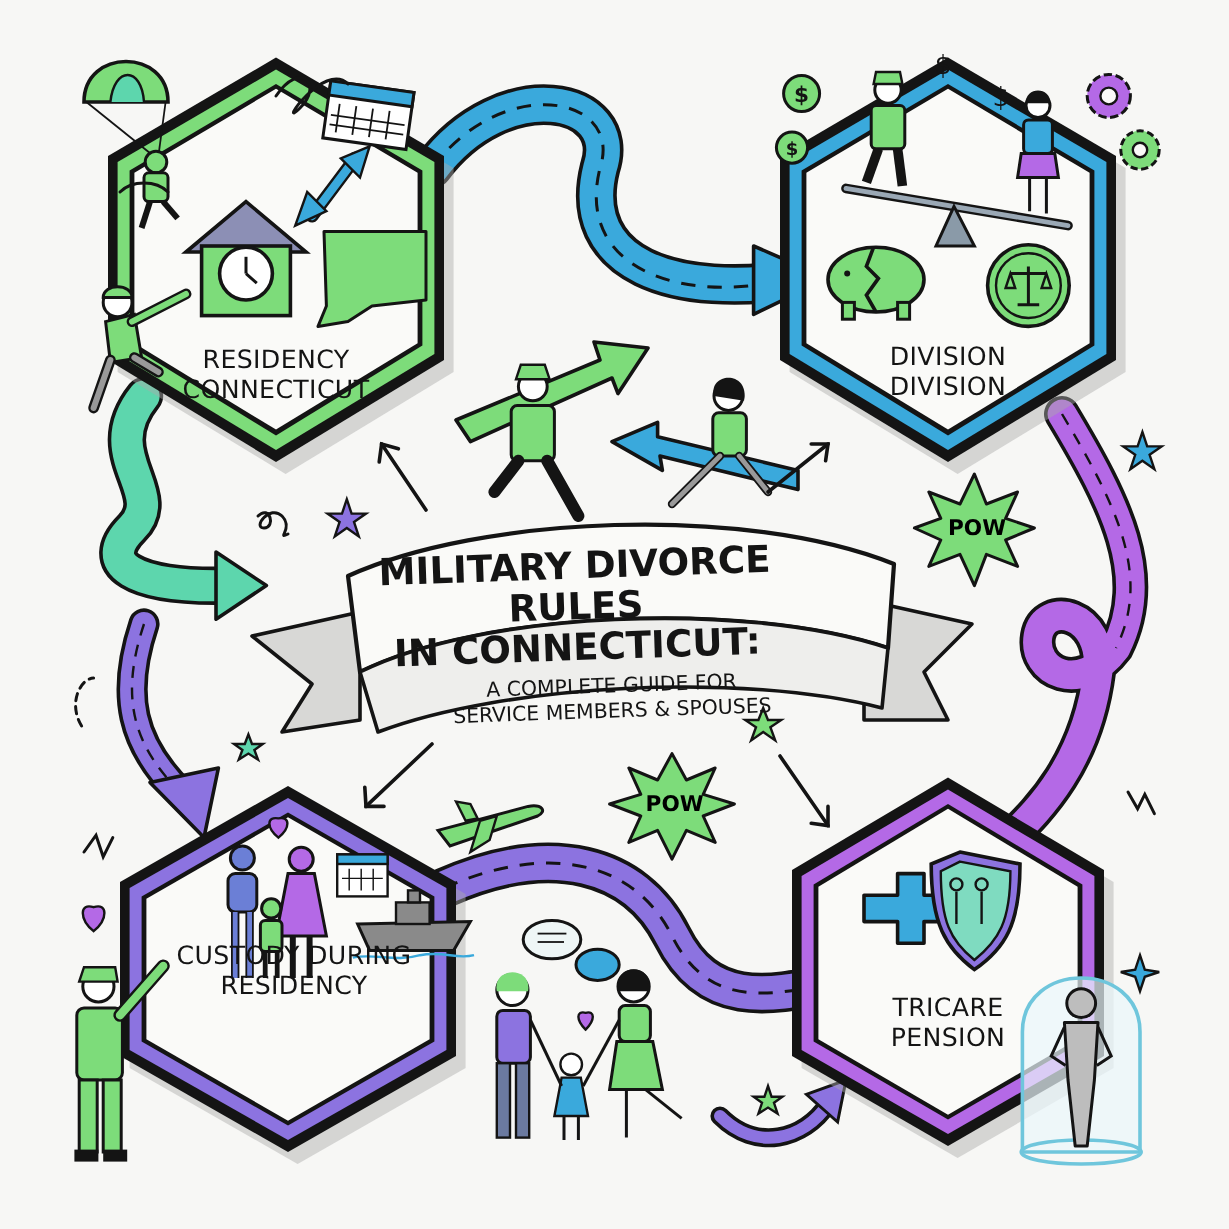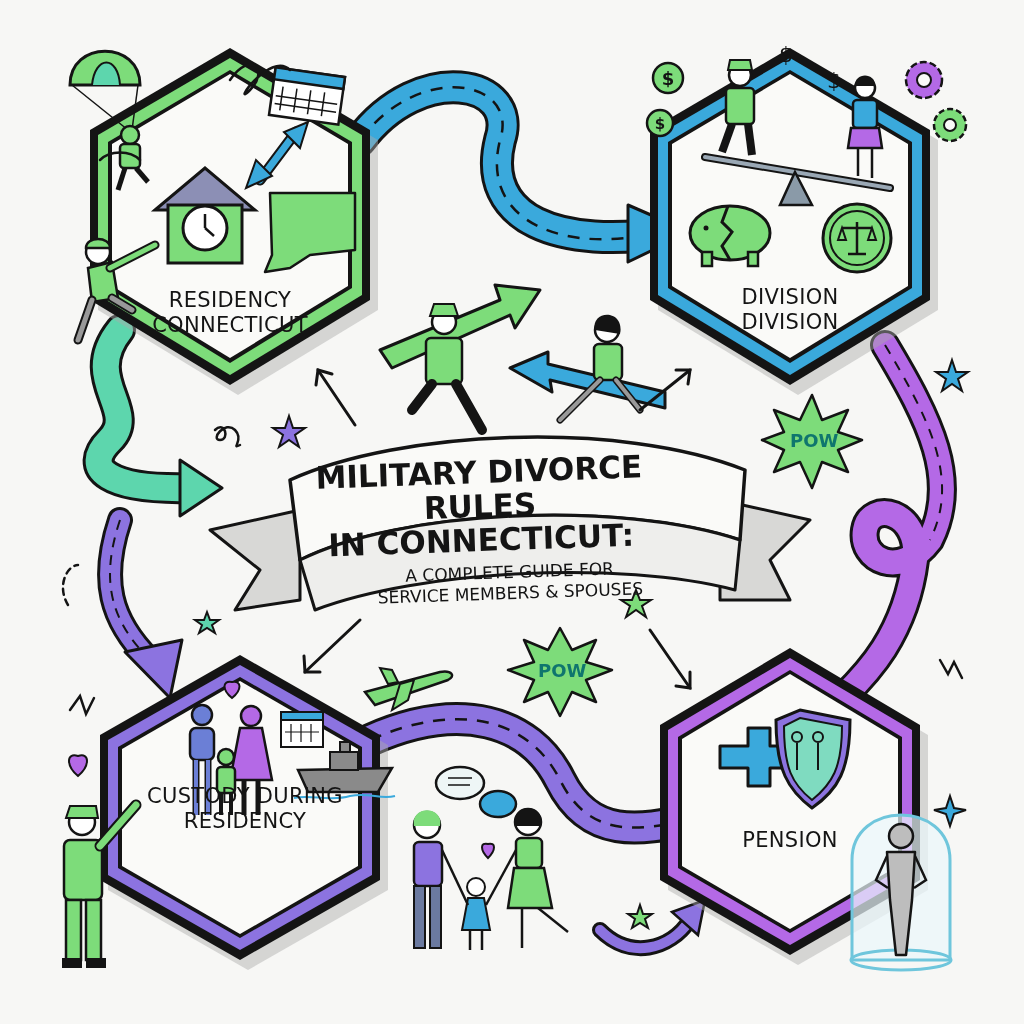--- a/index.html
+++ b/index.html
@@ -4,21 +4,21 @@
 <style>
   html,body{margin:0;padding:0;background:#f7f7f5;}
   body{width:1024px;height:1024px;position:relative;overflow:hidden;font-family:"DejaVu Sans",sans-serif;}
   svg.stage{position:absolute;left:0;top:0;width:1024px;height:1024px;}
   .hex-label{position:absolute;text-align:center;font-family:"DejaVu Sans",sans-serif;font-weight:400;color:#141414;font-size:21px;line-height:25px;letter-spacing:0.3px;}
   .hex-label span{display:block;}
   .banner-title{position:absolute;left:270px;top:455px;width:420px;text-align:center;font-family:"DejaVu Sans",sans-serif;font-weight:700;color:#141414;font-size:31px;line-height:34px;transform:rotate(-2deg);}
   .banner-title span{display:block;}
   .banner-sub{position:absolute;left:340px;top:562px;width:340px;text-align:center;font-family:"DejaVu Sans",sans-serif;color:#141414;font-size:17px;line-height:21px;transform:rotate(-2deg);}
   .banner-sub span{display:block;}
-  .pow{position:absolute;font-family:"DejaVu Sans",sans-serif;font-weight:700;color:#0f766e;font-size:18px;}
+  .pow{position:absolute;font-family:"DejaVu Sans",sans-serif;font-weight:700;color:#000000;font-size:18px;}
 </style>
 </head>
 <body>
 
 <svg class="stage" viewBox="0 0 1024 1024">
   <defs>
     <filter id="sh" x="-10%" y="-10%" width="130%" height="130%">
       <feOffset dx="6" dy="8"></feOffset>
       <feColorMatrix type="matrix" values="0 0 0 0 0.6  0 0 0 0 0.6  0 0 0 0 0.6  0 0 0 0.5 0"></feColorMatrix>
     </filter>
@@ -368,20 +368,21 @@
   <span>DIVISION</span>
   <span>DIVISION</span>
 </div>
 
 <div class="hex-label" style="left:130px;top:784px;width:230px;">
   <span>CUSTODY DURING</span>
   <span>RESIDENCY</span>
 </div>
 
 <div class="hex-label" style="left:700px;top:828px;width:180px;">
+  <span>TRICARE</span>
   <span>PENSION</span>
 </div>
 
 <div class="banner-title">
   <span>MILITARY DIVORCE RULES</span>
   <span>IN CONNECTICUT:</span>
 </div>
 
 <div class="banner-sub">
   <span>A COMPLETE GUIDE FOR</span>

